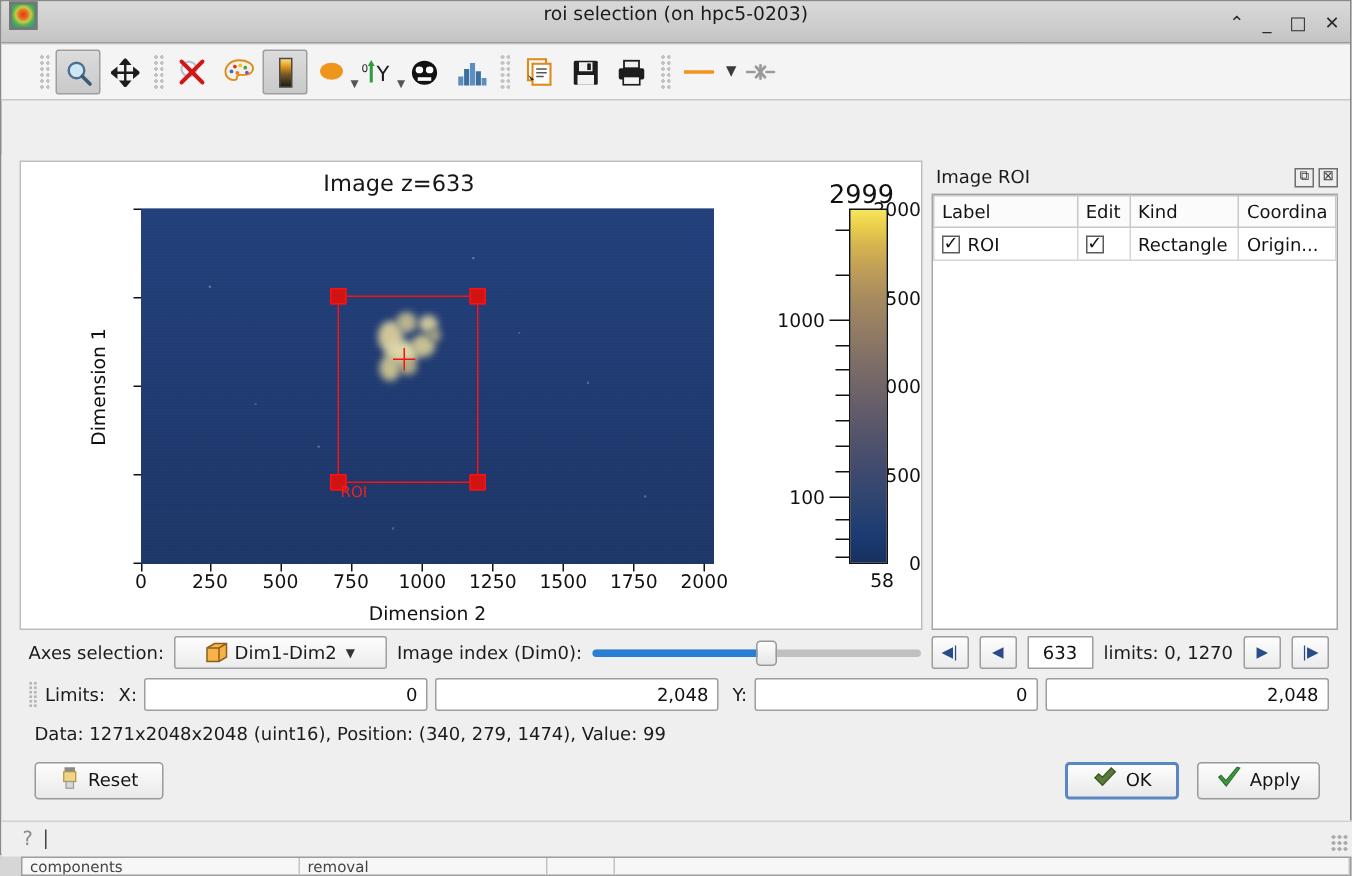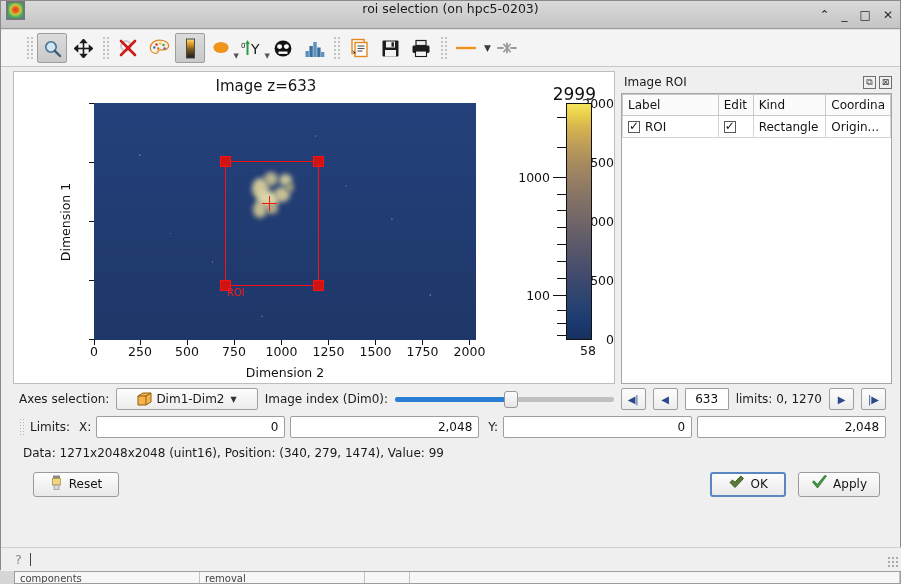--- a/index.html
+++ b/index.html
@@ -79,21 +79,21 @@
     background-image: radial-gradient(#b9b9b9 40%, transparent 41%);
     background-size: 4px 4px;
     opacity: .85;
   }
   .caret { position: absolute; right: -4px; bottom: 2px; font-size: 7px; color:#555; }
   .caret2 { font-size: 9px; color:#3a3a3a; margin-left:2px; }
 
   
   #body {
     flex: 1 1 auto; display: flex; flex-direction: column;
-    background: #efefef; padding: 0;
+    background: #efefef; padding: 0; margin-top: 36px;
   }
   #upper {
     display: flex; flex-direction: row;
     height: 317px; flex: 0 0 317px;
     padding: 4px 4px 0 12px;
     gap: 6px;
   }
 
   
   #plot-wrap {
@@ -289,21 +289,21 @@
     background-image: radial-gradient(#b5b5b5 40%, transparent 41%);
     background-size: 3px 3px;
   }
 
   #status-line {
     padding: 6px 0 0 22px; font-size: 12px; color: #1b1b1b;
     height: 26px;
   }
   #btn-row {
     display: flex; align-items: center; height: 36px;
-    padding: 0 20px 0 32px;
+    padding: 0 20px 0 22px;
   }
   .dlgbtn {
     height: 25px; min-width: 76px; padding: 0 12px;
     display: flex; align-items: center; justify-content: center; gap: 5px;
     background: linear-gradient(to bottom,#fdfdfd,#e9e9e9);
     border: 1px solid #9a9a9a; border-radius: 3px;
     font-size: 12px; color: #141414;
   }
   .dlgbtn.default { border: 2px solid #5a86c4; }
   #reset-btn {

